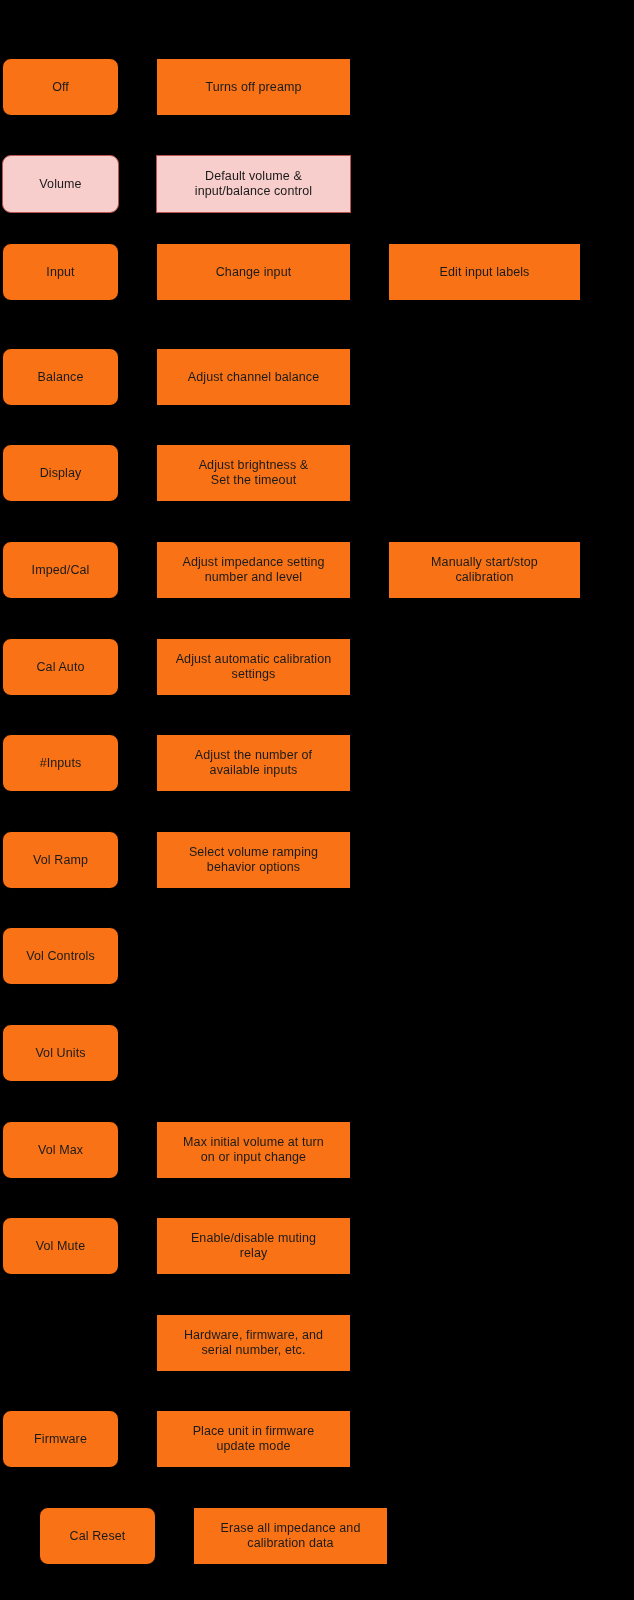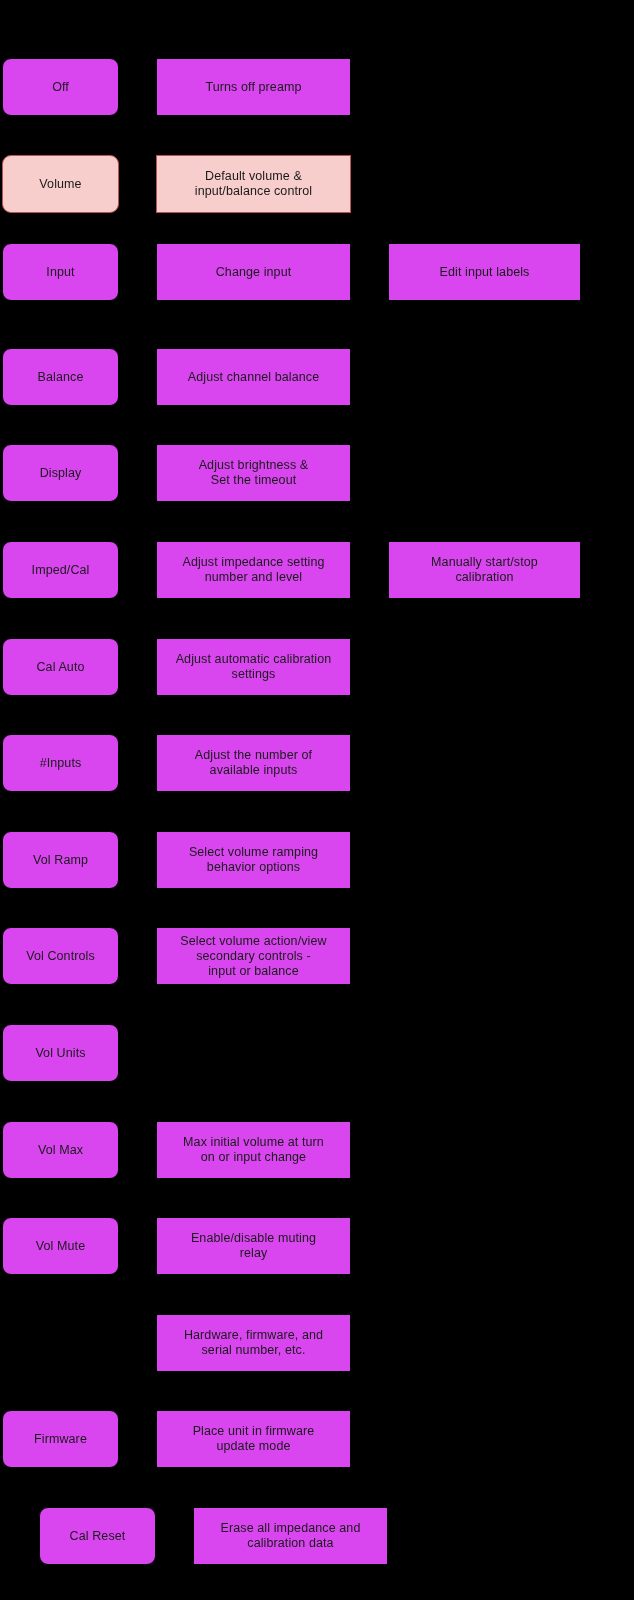--- a/index.html
+++ b/index.html
@@ -26,21 +26,21 @@
   .row {
     position: absolute;
     left: 0;
     width: 634px;
     height: 58px;
   }
 
   .node {
     position: absolute;
     box-sizing: border-box;
-    background: #d946ef;
+    background: #f97316;
     border: 1px solid #000000;
     color: #1a1a1a;
     font-size: 12.5px;
     line-height: 15px;
     display: flex;
     align-items: center;
     justify-content: center;
     text-align: center;
     letter-spacing: 0.1px;
     white-space: pre-line;
@@ -120,23 +120,20 @@
       <div class="node col-desc">Adjust the number of
 available inputs</div>
     </div>
     <div class="row" style="top: 831px;">
       <div class="node col-menu">Vol Ramp</div>
       <div class="node col-desc">Select volume ramping
 behavior options</div>
     </div>
     <div class="row" style="top: 927px;">
       <div class="node col-menu">Vol Controls</div>
-      <div class="node col-desc">Select volume action/view
-secondary controls -
-input or balance</div>
     </div>
     <div class="row" style="top: 1024px;">
       <div class="node col-menu">Vol Units</div>
     </div>
     <div class="row" style="top: 1121px;">
       <div class="node col-menu">Vol Max</div>
       <div class="node col-desc">Max initial volume at turn
 on or input change</div>
     </div>
     <div class="row" style="top: 1217px;">

